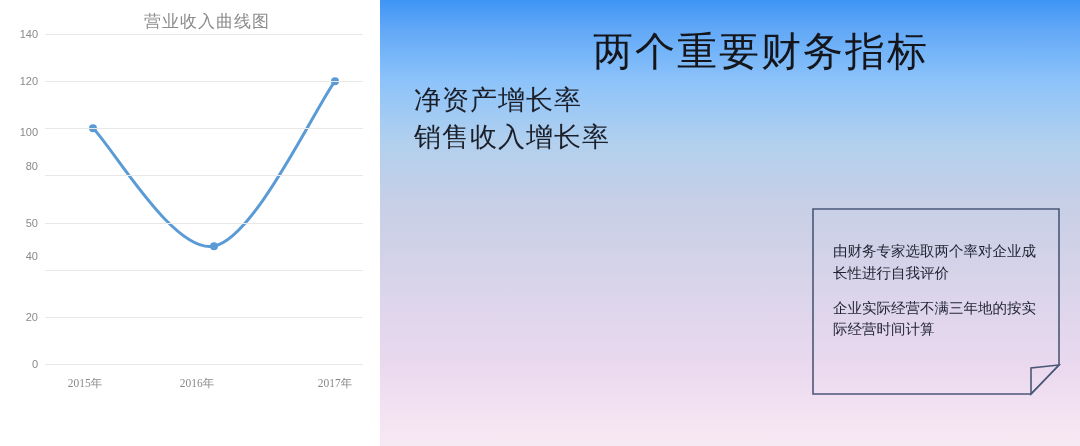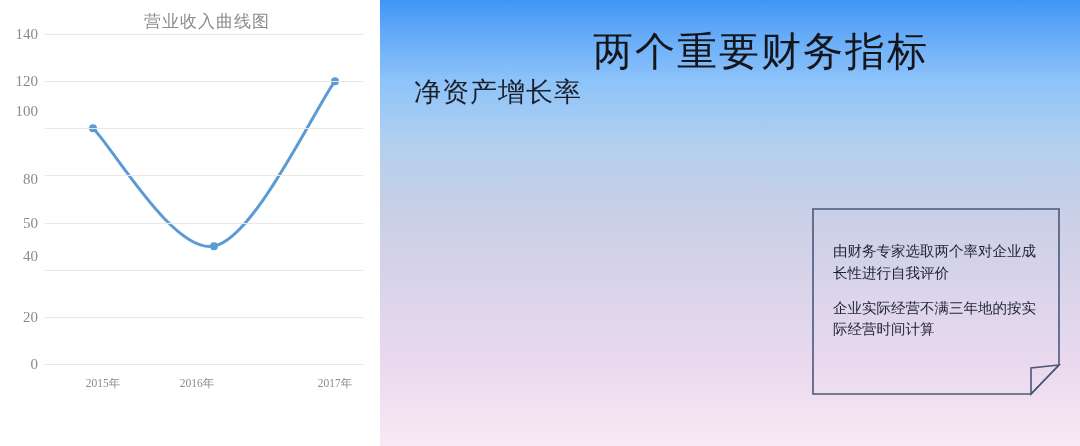--- a/index.html
+++ b/index.html
@@ -52,23 +52,23 @@
     left: 0;
     width: 100%;
     height: 1px;
     background: #e8e8e8;
   }
   .ytick {
     position: absolute;
     right: 100%;
     margin-right: 7px;
     transform: translateY(-50%);
-    font-size: 15px;
+    font-size: 11px;
     color: #8a8a8a;
-    font-family: Liberation Serif, serif;
+    font-family: Liberation Sans, sans-serif;
     white-space: nowrap;
   }
   .xtick {
     position: absolute;
     top: 100%;
     margin-top: 12px;
     transform: translateX(-50%);
     font-size: 11.5px;
     color: #8a8a8a;
     font-family: "Liberation Serif", "DejaVu Serif", serif;
@@ -111,22 +111,22 @@
     font-family: "Liberation Serif", "DejaVu Serif", serif;
     font-size: 40px;
     color: #14161c;
     letter-spacing: 2px;
     padding-left: 30px;
     margin-left: 32px;
   }
   .kpi-list {
     position: absolute;
     left: 34px;
-    top: 74px;
-    font-family: Liberation Sans, sans-serif;
+    top: 84px;
+    font-family: Liberation Mono, monospace;
     font-size: 27px;
     line-height: 1.38;
     color: #1b1f2a;
     letter-spacing: 1px;
   }
 
   
   .note-box {
     position: absolute;
     left: 432px;
@@ -166,43 +166,44 @@
           <path d="M48,94.28571428571428 C68.16666666666667,113.92857142857142 128.66666666666666,220 169,212.14285714285714 C209.33333333333334,204.28571428571428 269.8333333333333,74.64285714285717 290,47.14285714285717" fill="none" stroke="#5b9bd5" stroke-width="3" stroke-linecap="round"></path>
           <circle cx="48" cy="94.28571428571428" r="4" fill="#5b9bd5"></circle>
           <circle cx="169" cy="212.14285714285714" r="4" fill="#5b9bd5"></circle>
           <circle cx="290" cy="47.14285714285717" r="4" fill="#5b9bd5"></circle>
         </svg>
     <div class="gridline" style="top: 0px;"></div>
         <div class="ytick" style="top: 0px;">140</div>
         <div class="gridline" style="top: 47.1429px;"></div>
         <div class="ytick" style="top: 47.1429px;">120</div>
         <div class="gridline" style="top: 94.2857px;"></div>
-        <div class="ytick" style="top: 77px; margin-left: 12px;">100</div>
+        <div class="ytick" style="top: 98px; margin-left: 12px;">100</div>
         <div class="gridline" style="top: 141.429px;"></div>
-        <div class="ytick" style="top: 145px; margin-left: 48px;">80</div>
+        <div class="ytick" style="top: 132px; margin-left: 48px;">80</div>
         <div class="gridline" style="top: 188.571px;"></div>
         <div class="ytick" style="top: 188.571px;">50</div>
         <div class="gridline" style="top: 235.714px;"></div>
         <div class="ytick" style="top: 222px;">40</div>
         <div class="gridline" style="top: 282.857px;"></div>
         <div class="ytick" style="top: 282.857px;">20</div>
         <div class="gridline" style="top: 330px;"></div>
         <div class="ytick" style="top: 330px;">0</div>
-        <div class="xtick" style="left: 58px;">2015年</div>
+        <div class="xtick" style="left: 40px;">2015年</div>
         <div class="xtick" style="left: 152px;">2016年</div>
         <div class="xtick" style="left: 290px;">2017年</div>
       </div>
   </div>
 
   <div class="slide-panel">
 
     <div class="slide-title">两个重要财务指标</div>
 
     <div class="kpi-list">
       <div>净资产增长率</div>
+      <div>销售收入增长率</div>
     </div>
 
     <div class="note-box">
       <svg class="note-svg" width="248" height="188" viewBox="0 0 248 188">
         <path d="M1,1 L247,1 L247,157 L219,186 L1,186 Z" fill="none" stroke="#4a5878" stroke-width="1.6"></path>
         <path d="M247,157 L219,160 L219,186 Z" fill="none" stroke="#4a5878" stroke-width="1.6"></path>
       </svg>
       <div class="note-text">
         <p>由财务专家选取两个率对企业成长性进行自我评价</p>
         <p>企业实际经营不满三年地的按实际经营时间计算</p>

